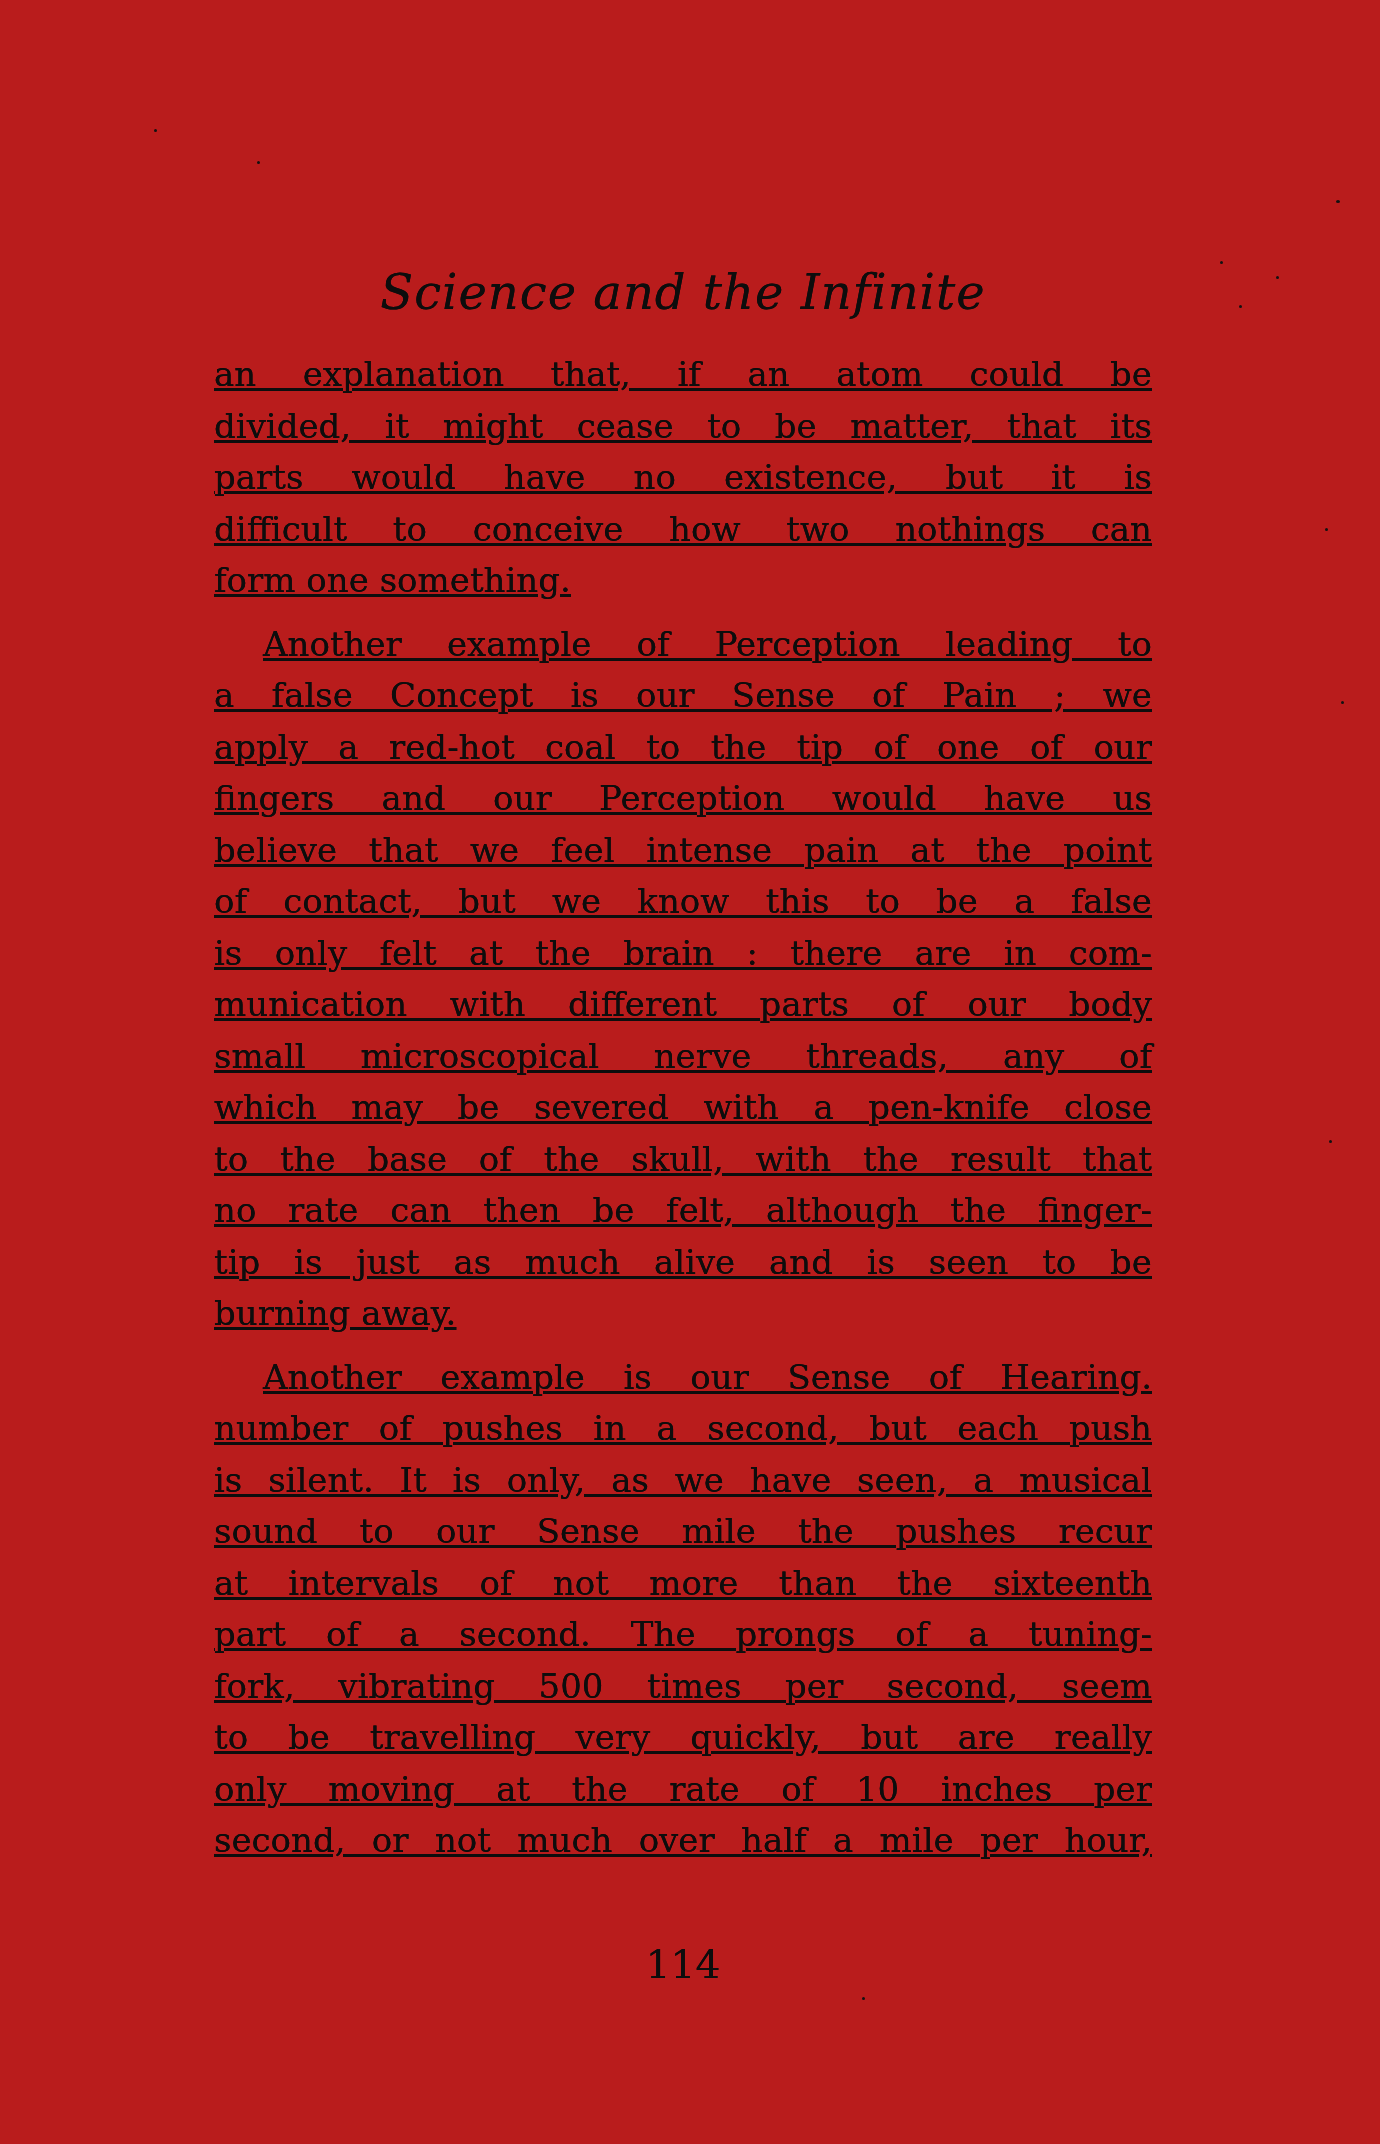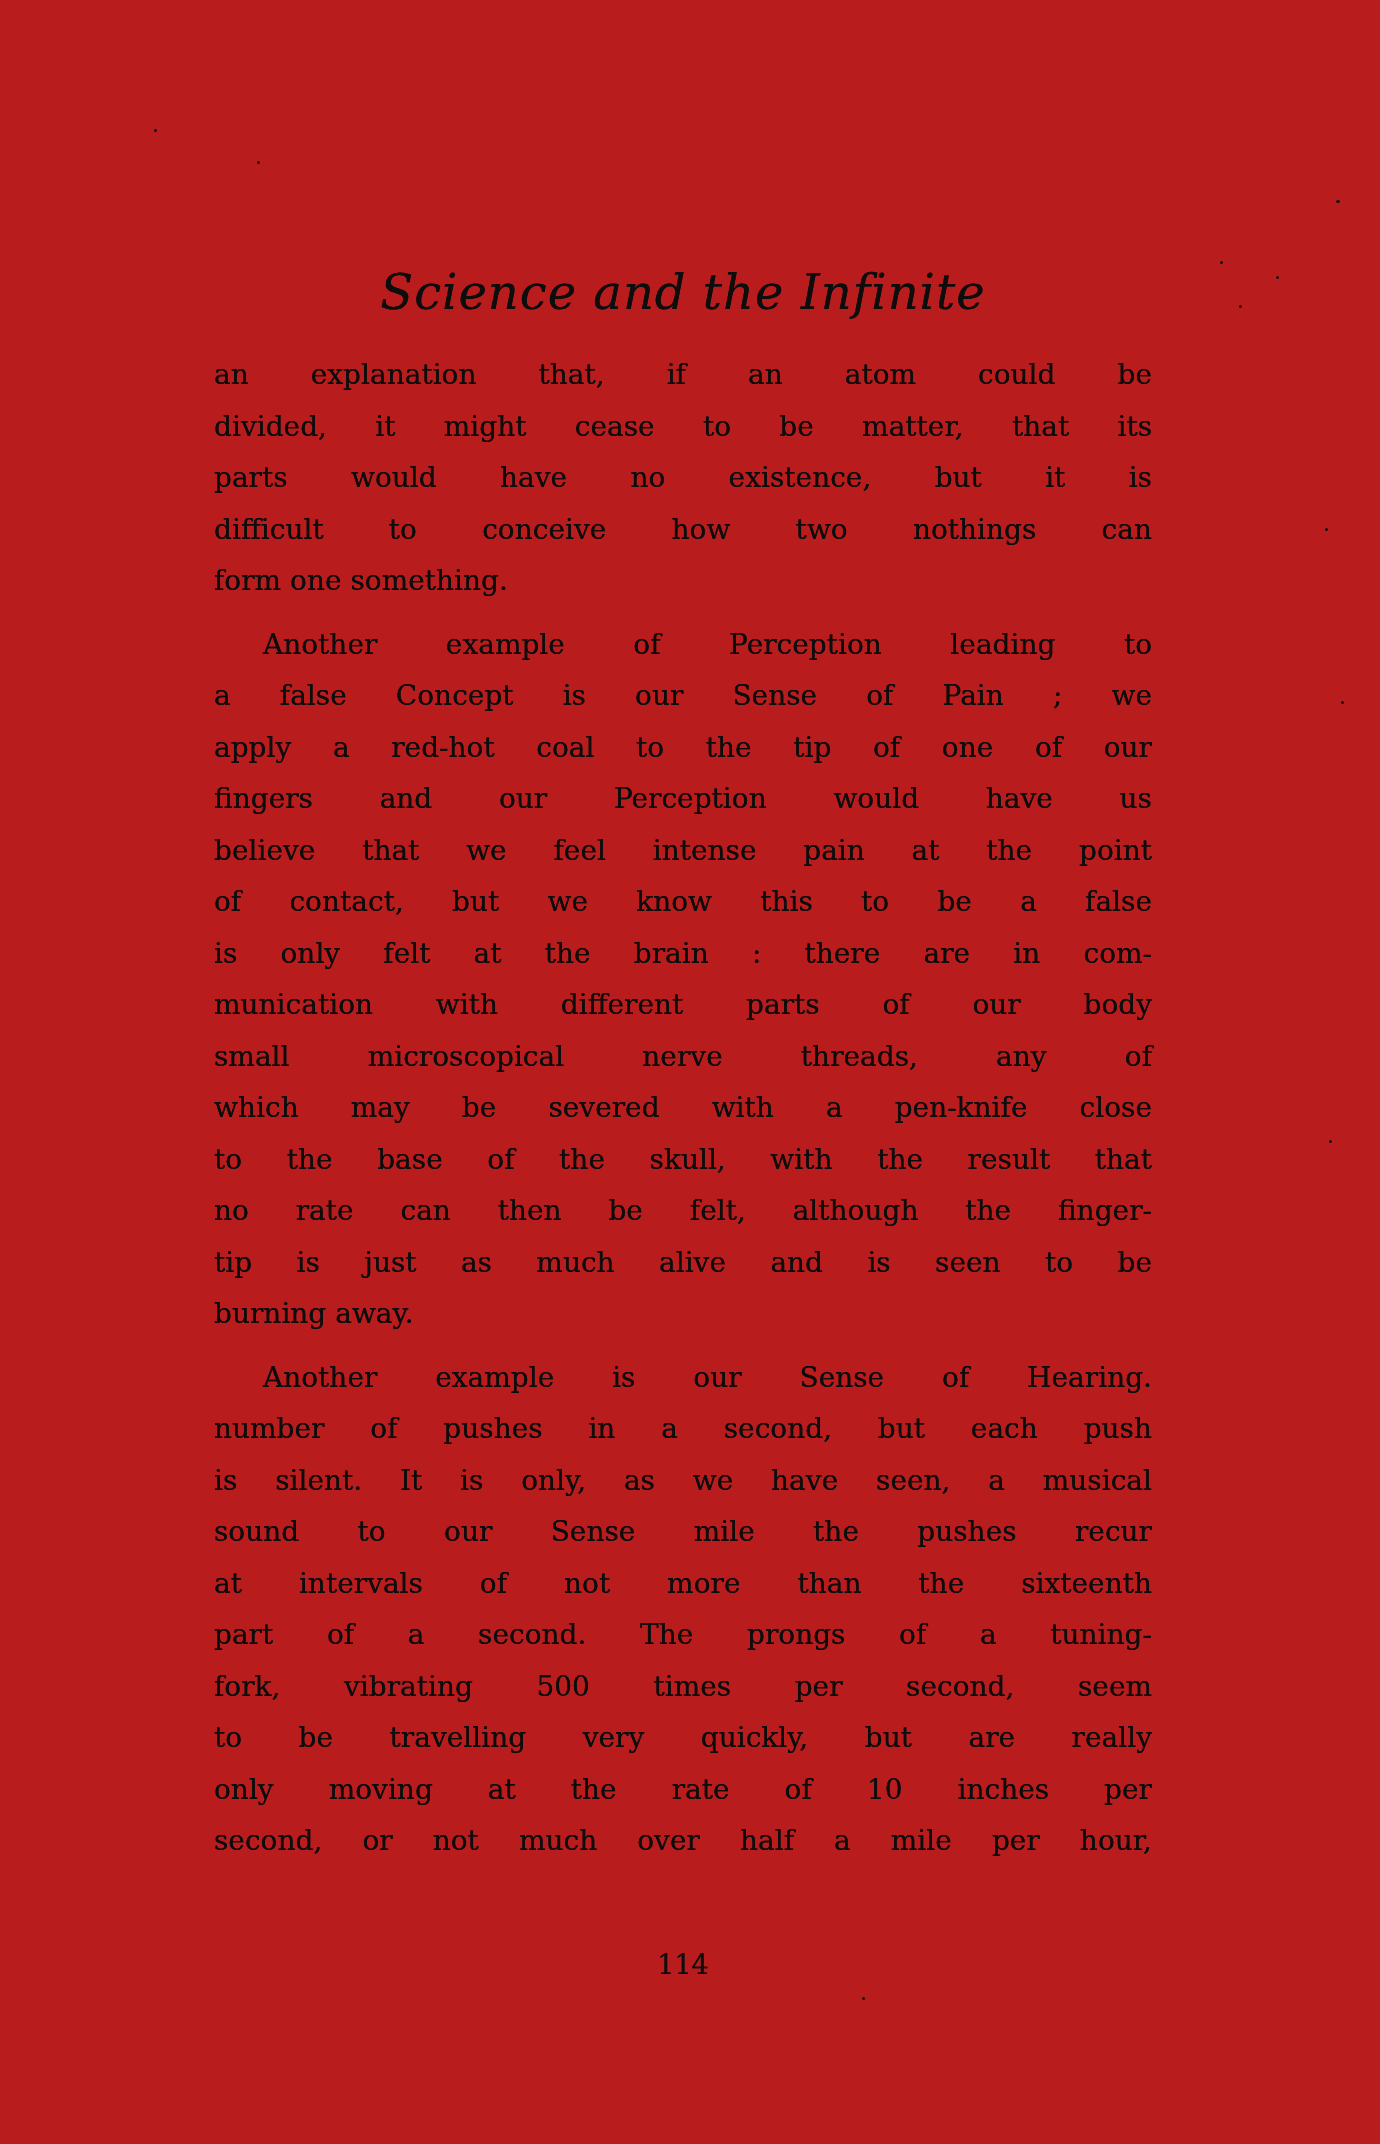--- a/index.html
+++ b/index.html
@@ -32,42 +32,43 @@
   .text-block {
     position: absolute;
     left: 214px;
     top: 349px;
     width: 938px;
   }
   .line {
     display: block;
     height: 51.5px;
     line-height: 51.5px;
-    font-size: 28px;
+    font-size: 34px;
     text-align: justify;
     text-align-last: justify;
     text-justify: inter-word;
     text-shadow: 0 0 0.6px currentColor;
     white-space: normal;
+    text-decoration: underline;
   }
   .line.indent {
     text-indent: 49px;
     margin-top: 12px;
   }
   .line.endpara {
     text-align: center;
     text-align-last: left;
   }
   .page-number {
     position: absolute;
     left: 214px;
     top: 1941px;
     width: 938px;
     text-align: center;
-    font-size: 27px;
+    font-size: 39px;
     line-height: 48px;
     text-shadow: 0 0 0.6px currentColor;
   }
   .speck {
     position: absolute;
     background: #111111;
     border-radius: 50%;
   }
   .s1  { left: 154px;  top: 129px;  width: 3px; height: 3px; }
   .s2  { left: 257px;  top: 161px;  width: 3px; height: 3px; }

